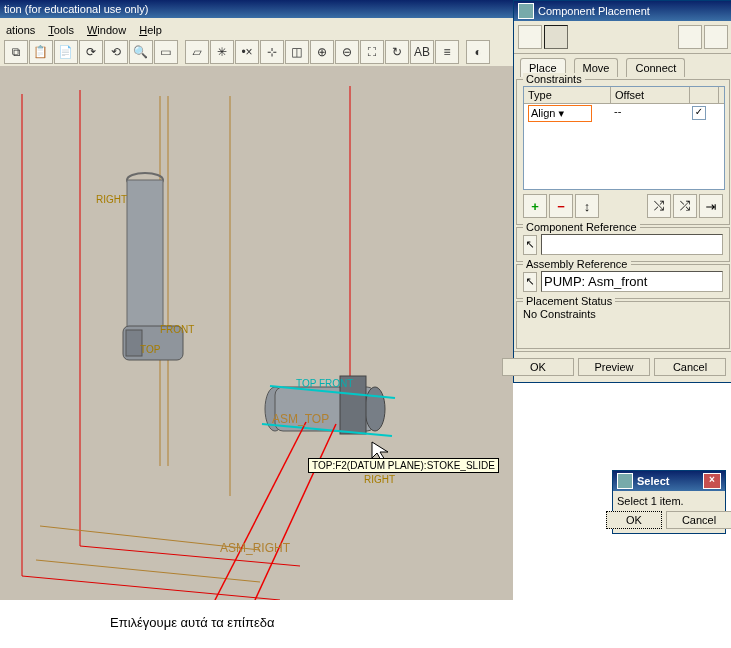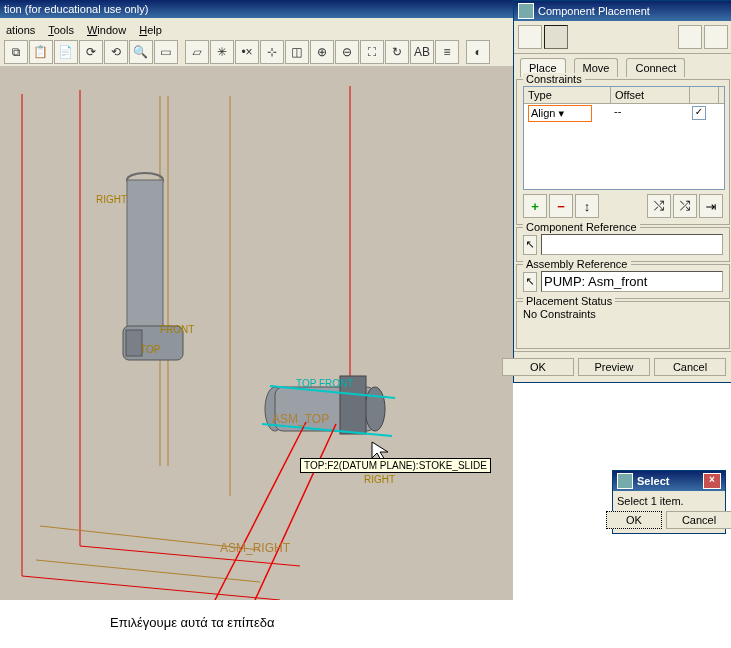--- a/index.html
+++ b/index.html
@@ -115,21 +115,21 @@
 
     <polygon points="372,376 372,392 377,387 382,396 385,394 380,386 388,386" fill="#fff" stroke="#000"></polygon>
   </svg>
   <div class="datum-label" style="top:128px;left:96px">RIGHT</div>
   <div class="datum-label" style="top:258px;left:160px">FRONT</div>
   <div class="datum-label" style="top:278px;left:140px">TOP</div>
   <div class="datum-label" style="top:312px;left:296px;color:#00b0b0">TOP  FRONT</div>
   <div class="asm-label" style="top:346px;left:272px">ASM_TOP</div>
   <div class="datum-label" style="top:408px;left:364px">RIGHT</div>
   <div class="asm-label" style="top:475px;left:220px">ASM_RIGHT</div>
-  <div class="tooltip" style="top:392px;left:300px">TOP:F2(DATUM PLANE):STOKE_SLIDE</div>
+  <div class="tooltip" style="top:392px;left:308px">TOP:F2(DATUM PLANE):STOKE_SLIDE</div>
 </div>
 
 <div class="caption">Επιλέγουμε αυτά τα επίπεδα</div>
 
 <div class="dlg">
   <div class="dlg-title">
     <span class="ico"></span>
     <span>Component Placement</span>
   </div>
   <div class="dlg-tools">

